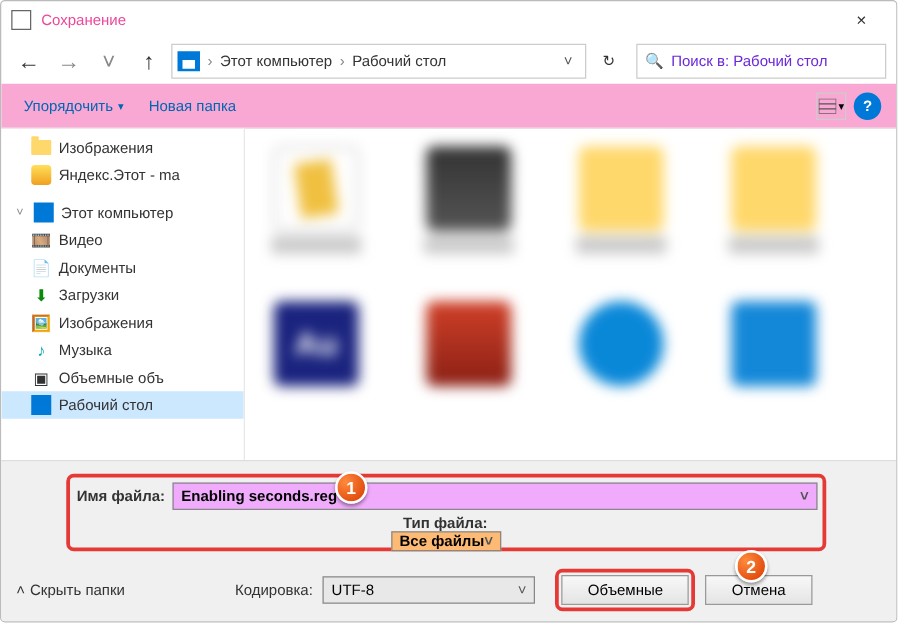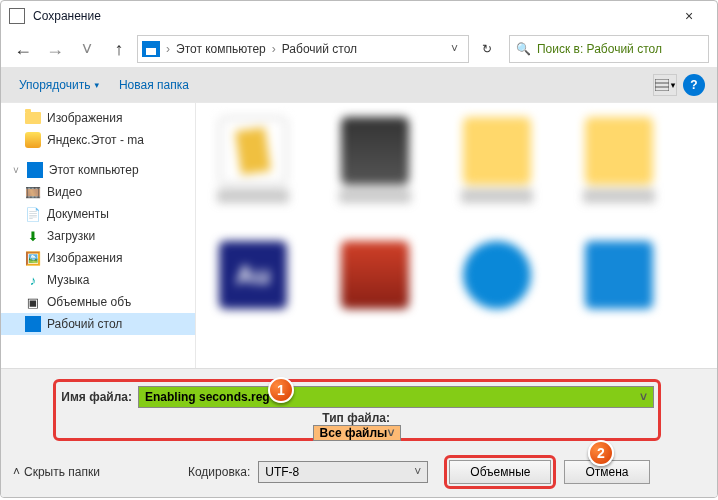--- a/index.html
+++ b/index.html
@@ -1,38 +1,38 @@
 <!DOCTYPE html>
 <html><head>
 <meta charset="utf-8">
 <style>
   * { box-sizing: border-box; margin: 0; padding: 0; font-family: 'Segoe UI', Tahoma, sans-serif; font-size: 12px; }
   body { background: #fff; width: 718px; height: 500px; overflow: hidden; position: relative; }
   .window { width: 718px; height: 498px; border: 1px solid #bbb; background: #fff; display: flex; flex-direction: column; border-radius: 4px; overflow: hidden; }
   
   .titlebar { height: 30px; display: flex; align-items: center; padding: 0 8px; }
   .title-icon { width: 16px; height: 16px; border: 1px solid #666; background: #fff; margin-right: 8px; }
-  .title-text { flex: 1; color: #0f172a; font-size: 12px; }
+  .title-text { flex: 1; color: #ec4899; font-size: 12px; }
   .close-btn { width: 40px; height: 28px; display: flex; align-items: center; justify-content: center; color: #333; font-size: 14px; }
   
   .addressbar { height: 36px; display: flex; align-items: center; padding: 4px 8px; gap: 4px; }
   .nav-arrow { width: 28px; height: 28px; display: flex; align-items: center; justify-content: center; color: #888; font-size: 18px; }
   .nav-arrow.enabled { color: #333; }
   .path-box { flex: 1; height: 28px; border: 1px solid #ccc; display: flex; align-items: center; padding: 0 4px; }
   .path-icon { width: 18px; height: 16px; background: #0078d7; margin-right: 4px; display:inline-block; position:relative; }
   .path-icon::after { content:''; position:absolute; width:10px; height:7px; background:#fff; bottom:2px; left:4px; }
   .path-seg { padding: 0 4px; color: #333; }
   .path-sep { color: #888; padding: 0 2px; }
   .path-drop { margin-left: auto; padding: 0 6px; color: #555; }
   .refresh { width: 28px; height: 28px; display: flex; align-items: center; justify-content: center; color: #333; border-left: none; }
   .search-box { width: 200px; height: 28px; border: 1px solid #ccc; display: flex; align-items: center; padding: 0 6px; margin-left: 4px; }
   .search-icon { color: #888; margin-right: 6px; }
-  .search-text { color: #4d7c0f; }
-  
-  .toolbar { height: 36px; border-bottom: 1px solid #e8e8e8; display: flex; align-items: center; padding: 0 12px; gap: 8px; background:#e5e5e5; }
+  .search-text { color: #6d28d9; }
+  
+  .toolbar { height: 36px; border-bottom: 1px solid #e8e8e8; display: flex; align-items: center; padding: 0 12px; gap: 8px; background:#f9a8d4; }
   .tb-btn { color: #0066b3; padding: 4px 6px; display: flex; align-items: center; gap: 4px; }
   .tb-right { margin-left: auto; display: flex; gap: 6px; align-items: center; }
   .view-btn { width: 24px; height: 22px; border: 1px solid #ccc; display: flex; align-items: center; justify-content: center; }
   .help-btn { width: 22px; height: 22px; border-radius: 50%; background: #0078d7; color: #fff; display: flex; align-items: center; justify-content: center; font-weight: bold; }
   
   .main { flex: 1; display: flex; min-height: 0; justify-content: flex-end; }
   .sidebar { width: 195px; border-right: 1px solid #e8e8e8; overflow: hidden; padding: 4px 0; background:#fff; }
   .sb-item { display: flex; align-items: center; height: 22px; padding: 0 4px 0 24px; gap: 6px; color: #333; white-space: nowrap; }
   .sb-item.sel { background: #cce8ff; }
   .sb-item.pc { padding-left: 12px; margin-top: 8px; }
@@ -44,21 +44,21 @@
   .content { flex: 1; padding: 14px 20px; display: flex; flex-wrap: wrap; gap: 34px 48px; align-content: flex-start; overflow: hidden; filter: blur(5px); }
   .file-item { width: 74px; height: 90px; display:flex; flex-direction:column; align-items:center; }
   .file-icon { width: 68px; height: 68px; border-radius: 6px; }
   .file-label { margin-top:4px; width:72px; height:14px; background:#666; border-radius:2px; opacity:0.35; }
   
   .bottom { background: #f0f0f0; border-top: 1px solid #ddd; padding: 10px 12px 8px; }
   .field-rows { border: 3px solid #e53935; border-radius: 6px; padding: 3px 4px; margin: 0 44px 0 40px; }
   .field-row { display: flex; align-items: center; height: 24px; font-weight: bold; }
   .field-row + .field-row { margin-top: 2px; flex-direction: column; }
   .field-label { width: 78px; text-align: right; padding-right: 6px; color: #333; }
-  .field-input { flex: 1; height: 22px; border: 1px solid #888; background: #84cc16; padding: 0 6px; display: flex; align-items: center; justify-content: space-between; }
+  .field-input { flex: 1; height: 22px; border: 1px solid #888; background: #f0abfc; padding: 0 6px; display: flex; align-items: center; justify-content: space-between; }
   .field-input.combo { background: #fdba74; }
   .drop { color:#555; }
   
   .bottom2 { display: flex; align-items: center; padding-top: 14px; gap: 8px; }
   .hide-panes { color: #333; display:flex; align-items:center; gap:4px; }
   .enc-label { color: #333; padding-left: 80px; }
   .enc-combo { width: 170px; height: 22px; border: 1px solid #888; background: #e8e8e8; display: flex; align-items: center; justify-content: space-between; padding: 0 6px; }
   .action-btn { height: 24px; padding: 0 20px; border: 1px solid #999; background: linear-gradient(#f8f8f8,#e4e4e4); display: flex; align-items: center; }
   .save-wrap { border: 3px solid #e53935; border-radius: 6px; padding: 2px; margin-left: 8px; }
   

